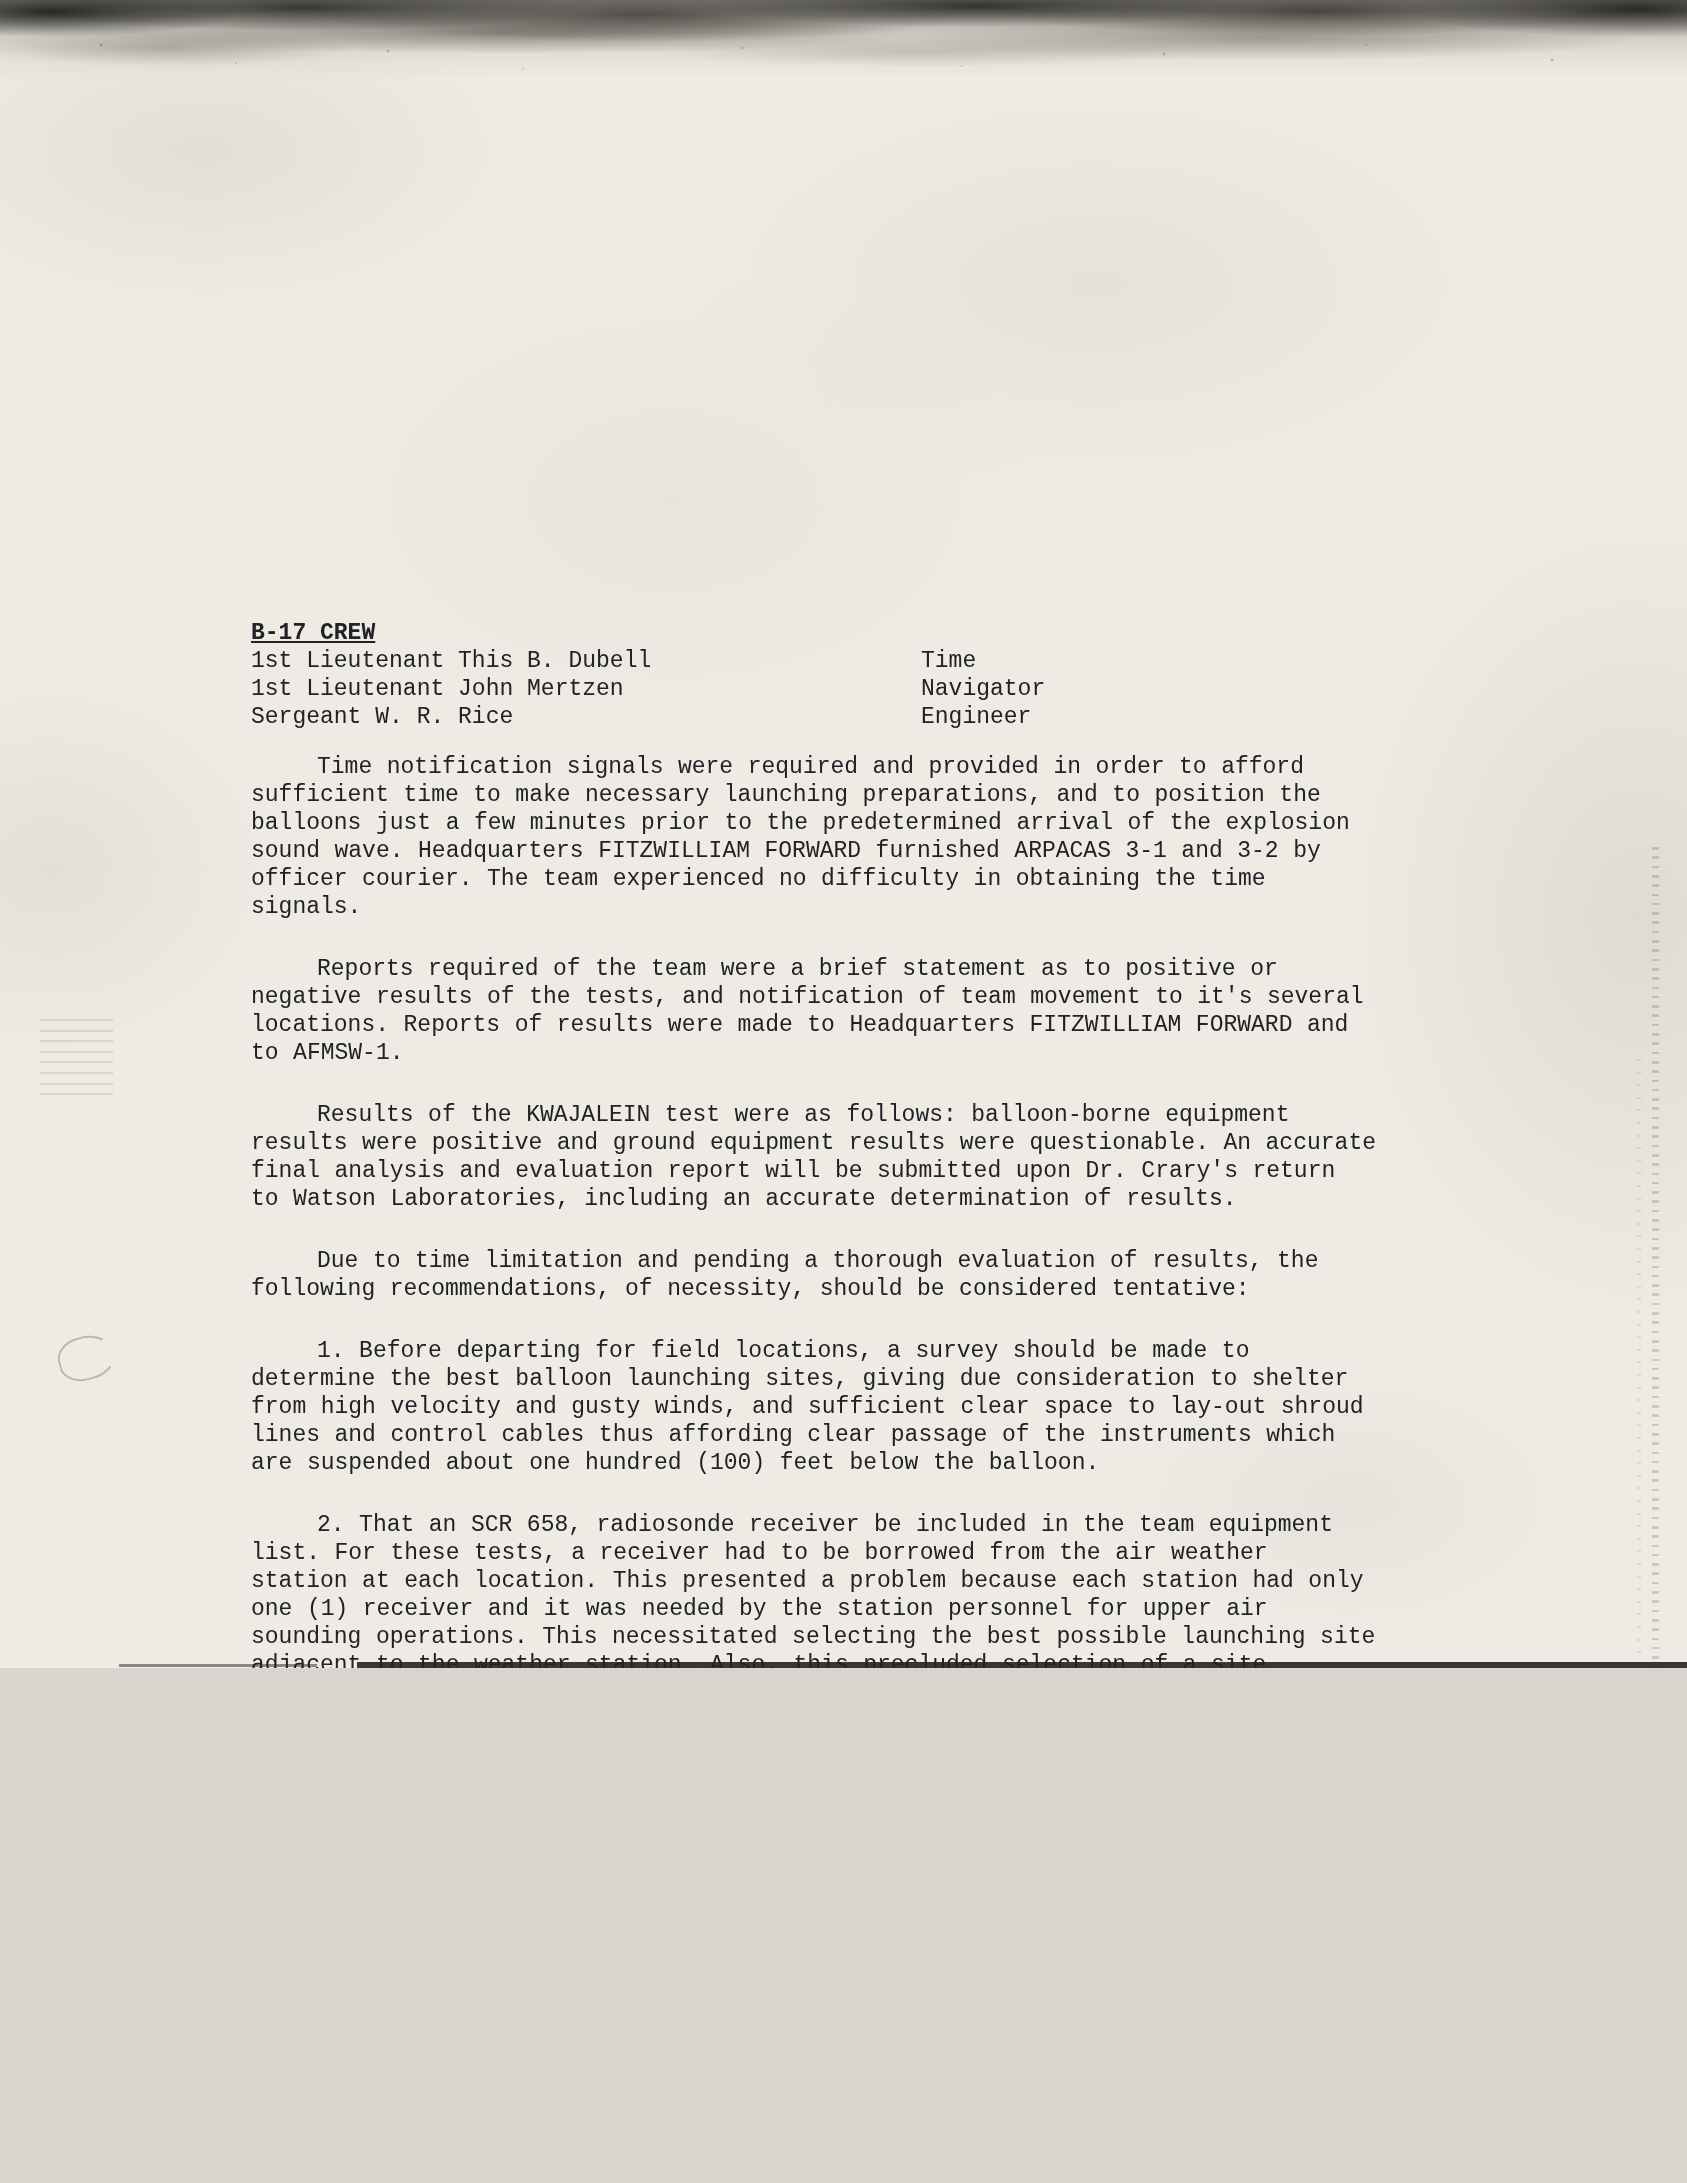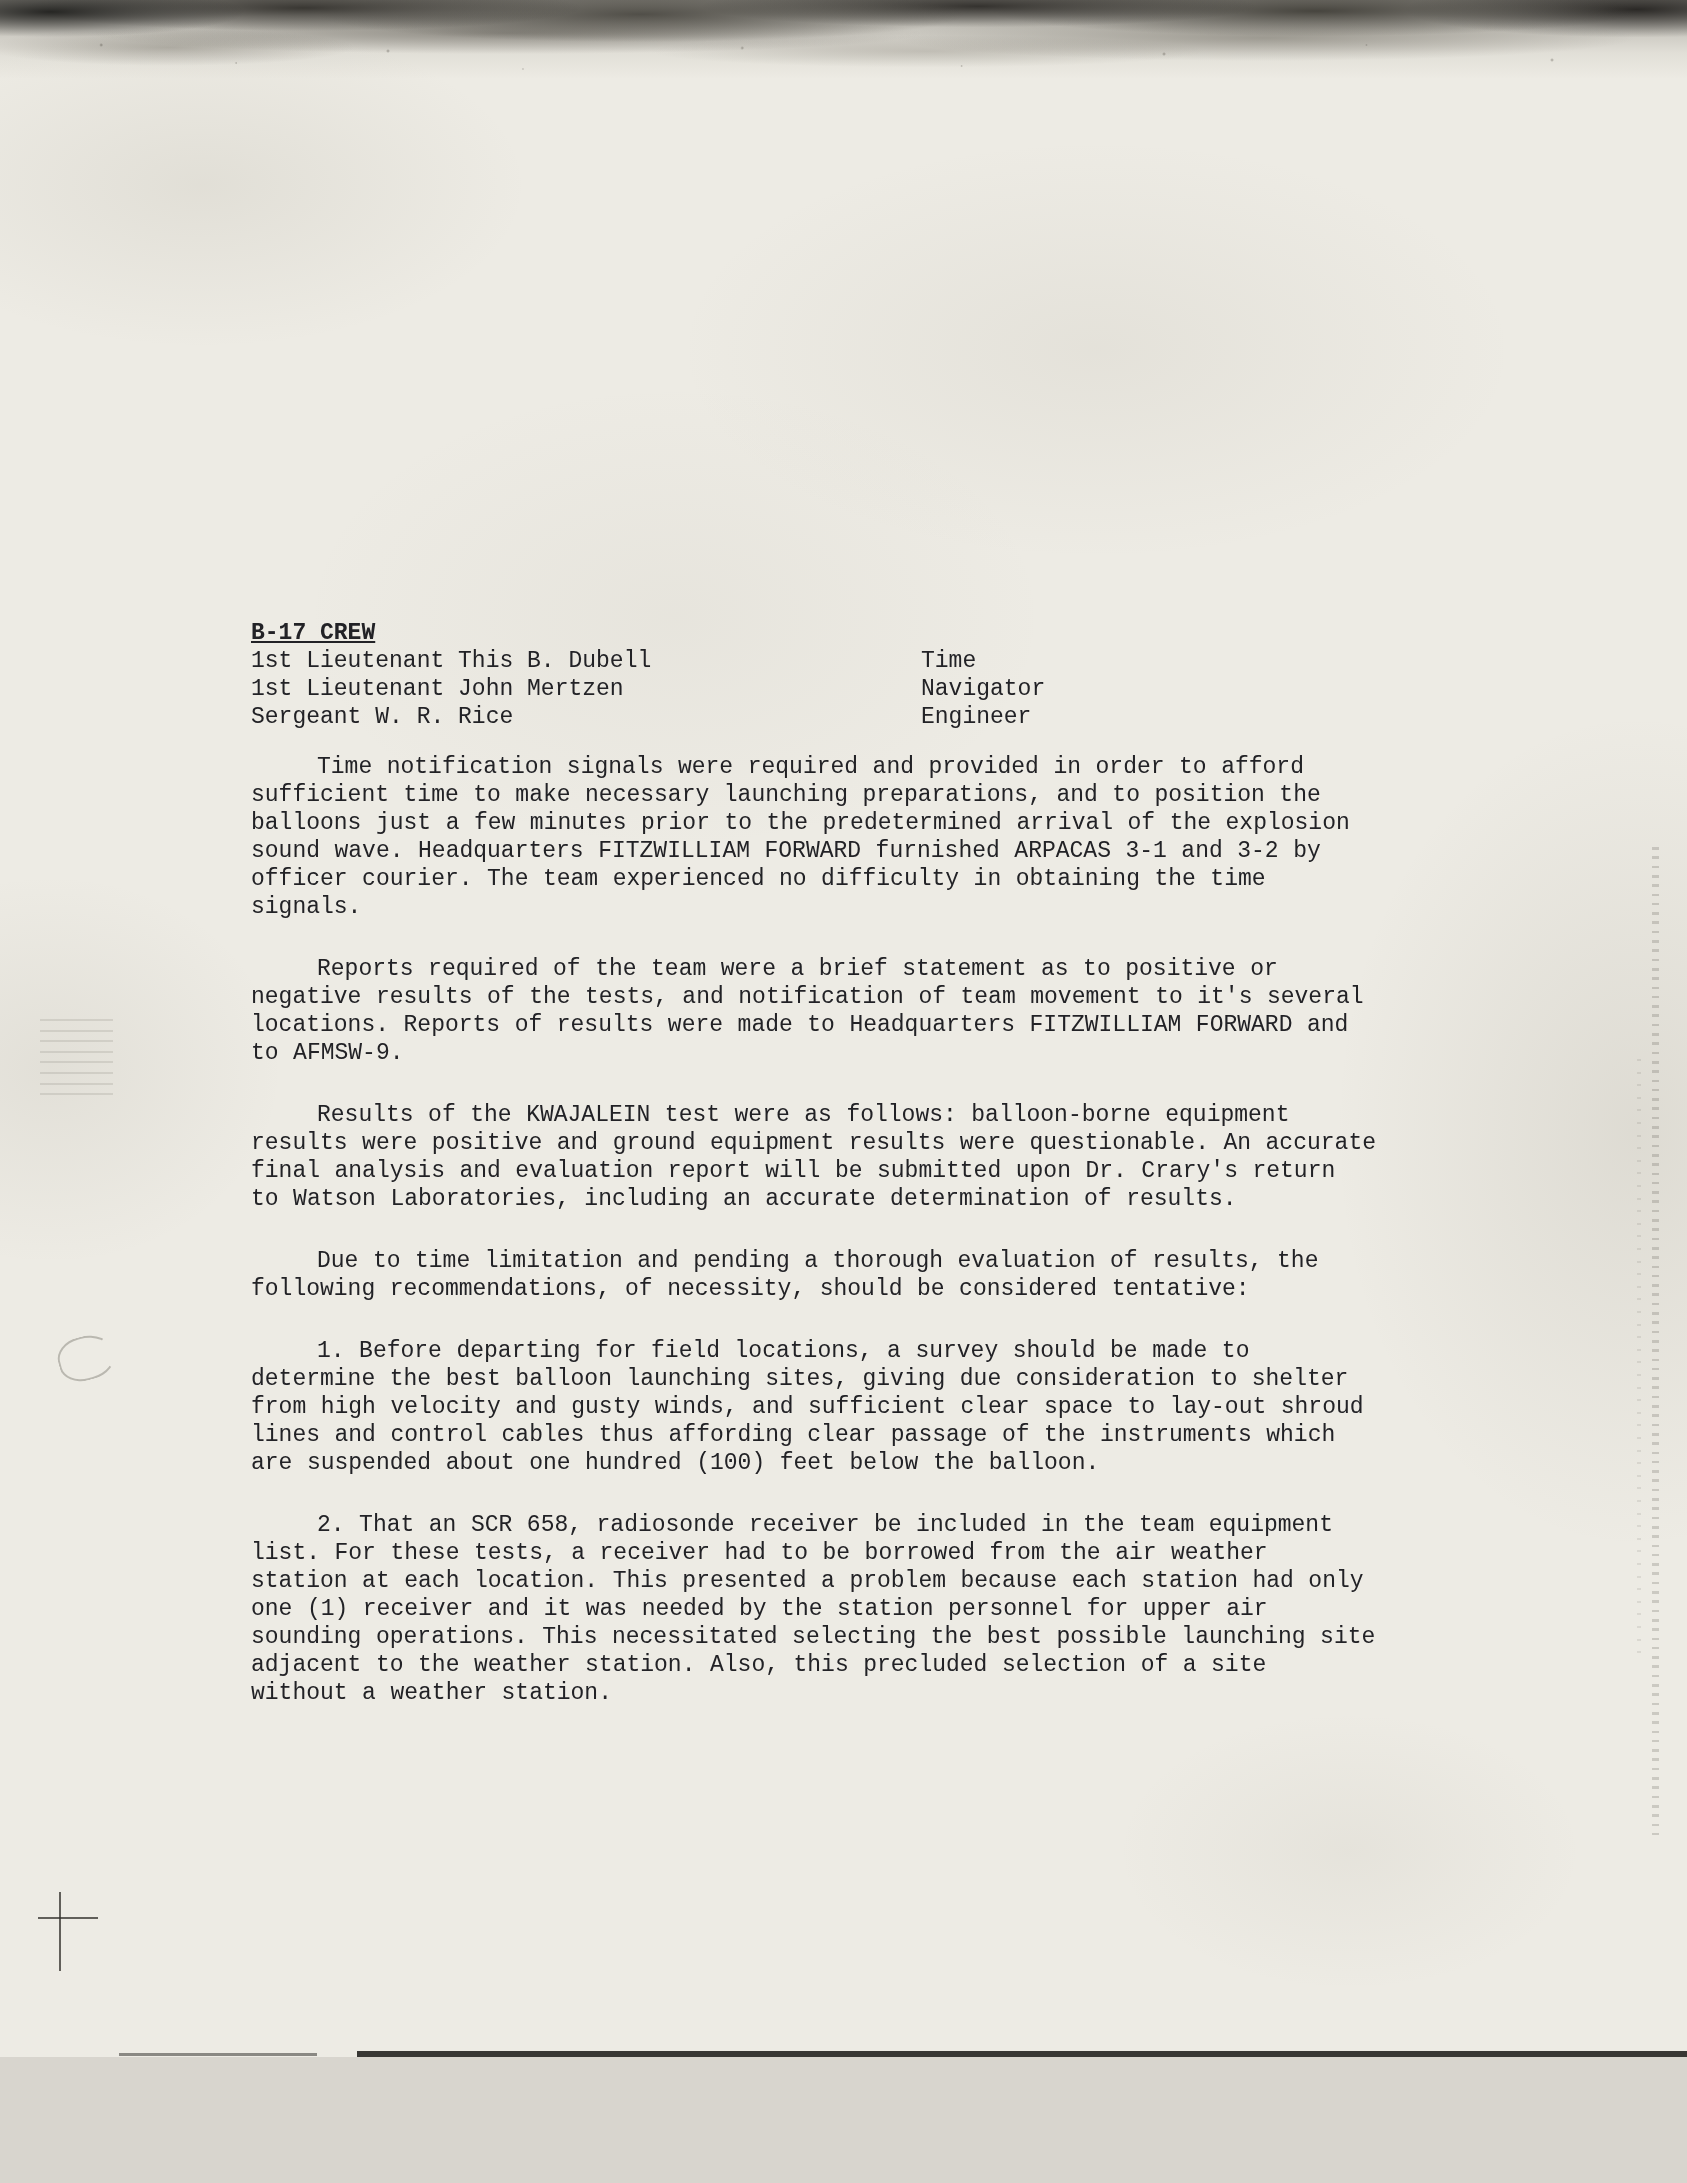--- a/index.html
+++ b/index.html
@@ -1,19 +1,19 @@
 <!DOCTYPE html>
 <html style="font-size:10.6px"><head>
 <meta charset="utf-8">
 <style>
   html, body { margin: 0; padding: 0; background: #d8d5ce; }
   .page {
     position: relative;
     width: 1687px;
-    height: 2057px;
+    height: 1668px;
     background: #edebe4;
     overflow: hidden;
     font-family: "Liberation Mono", "DejaVu Sans Mono", monospace;
     color: #222226;
   }
   
   .paper-texture {
     position: absolute; inset: 0; pointer-events: none;
     background:
       radial-gradient(ellipse 463px 232px at 12% 9%,  rgba(140,135,118,0.12), transparent 70%),
@@ -138,21 +138,21 @@
         <span class="crew-role">Navigator</span>
       </div>
       <div class="crew-row">
         <span class="crew-name">Sergeant W. R. Rice</span>
         <span class="crew-role">Engineer</span>
       </div>
     </section>
 
     <section class="body-text">
       <p>Time notification signals were required and provided in order to afford sufficient time to make necessary launching preparations, and to position the balloons just a few minutes prior to the predetermined arrival of the explosion sound wave.  Headquarters FITZWILLIAM FORWARD furnished ARPACAS 3-1 and 3-2 by officer courier.  The team experienced no difficulty in obtaining the time signals.</p>
-      <p>Reports required of the team were a brief statement as to positive or negative results of the tests, and notification of team movement to it's several locations.  Reports of results were made to Headquarters FITZWILLIAM FORWARD and to AFMSW-9.</p>
+      <p>Reports required of the team were a brief statement as to positive or negative results of the tests, and notification of team movement to it's several locations.  Reports of results were made to Headquarters FITZWILLIAM FORWARD and to AFMSW-1.</p>
       <p>Results of the KWAJALEIN test were as follows: balloon-borne equipment results were positive and ground equipment results were questionable.  An accurate final analysis and evaluation report will be submitted upon Dr. Crary's return to Watson Laboratories, including an accurate determination of results.</p>
       <p>Due to time limitation and pending a thorough evaluation of results, the following recommendations, of necessity, should be considered tentative:</p>
       <p>1.  Before departing for field locations, a survey should be made to determine the best balloon launching sites, giving due consideration to shelter from high velocity and gusty winds, and sufficient clear space to lay-out shroud lines and control cables thus affording clear passage of the instruments which are suspended about one hundred (100) feet below the balloon.</p>
       <p>2.  That an SCR 658, radiosonde receiver be included in the team equipment list.  For these tests, a receiver had to be borrowed from the air weather station at each location.  This presented a problem because each station had only one (1) receiver and it was needed by the station personnel for upper air sounding operations.  This necessitated selecting the best possible launching site adjacent to the weather station.  Also, this precluded selection of a site without a weather station.</p>
     </section>
 
   </main>
 
 </div>
 

